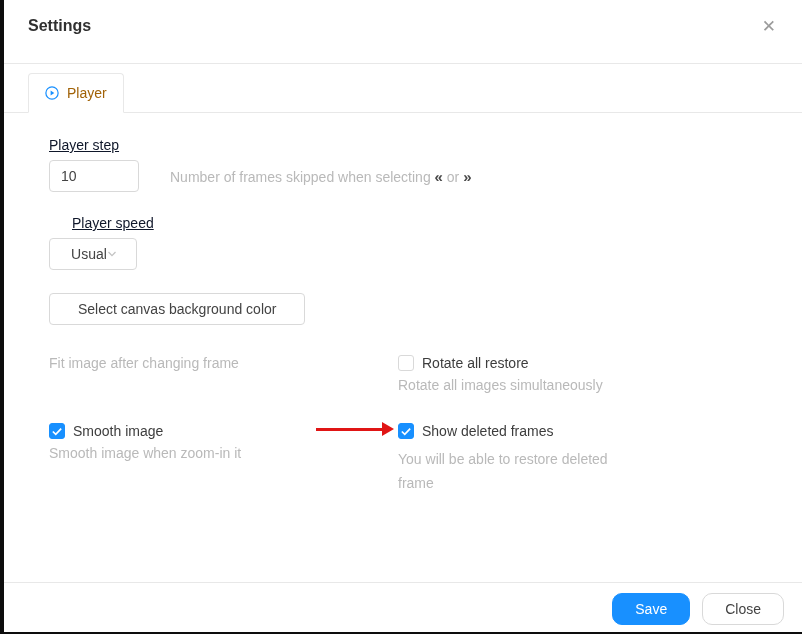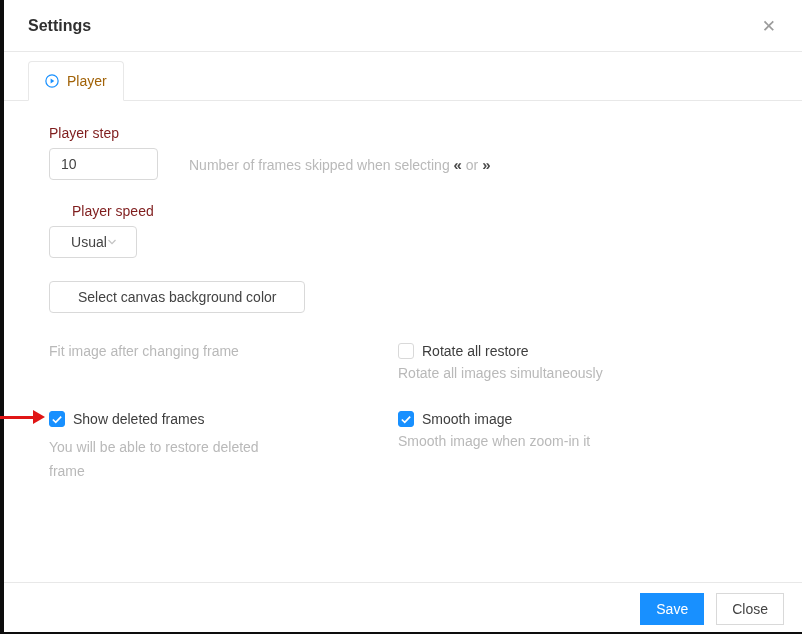--- a/index.html
+++ b/index.html
@@ -9,21 +9,21 @@
     font-family:"Liberation Sans", sans-serif;
     font-size:14px;
     color:#434343;
   }
   .modal {
     position:absolute; left:4px; top:0; width:798px; height:632px;
     background:#fff; display:flex; flex-direction:column;
   }
   
   .modal-header {
-    padding:17px 24px 16px 24px;
+    padding:17px 24px 28px 24px;
     border-bottom:1px solid #e8e8e8;
     display:flex; align-items:center; justify-content:space-between;
   }
   .modal-title { font-size:16px; font-weight:600; color:#303030; }
   .modal-close {
     color:#9b9b9b; font-size:17px; line-height:17px; cursor:pointer;
     background:none; border:none; font-family:inherit; padding:0 2px;
   }
   
   .modal-body { flex:1; padding:9px 24px 0 24px; position:relative; }
@@ -37,24 +37,24 @@
     height:40px; display:flex; align-items:center; gap:8px;
     padding:0 16px; background:#fafafa;
     border:1px solid #e8e8e8; border-radius:4px 4px 0 0;
     margin-right:2px; position:relative; z-index:1; cursor:pointer;
     color:#595959;
   }
   .tab.active { background:#fff; border-bottom:1px solid #fff; color:#a16207; }
   .tab .t-icon { display:flex; }
   
   .pane { padding-left:21px; }
-  .form-label { margin-top:21px; line-height:22px; color:#7f1d1d; }
+  .form-label { margin-top:21px; line-height:22px; color:#0f172a;text-decoration:underline; }
   .field-row { display:flex; align-items:center; margin-top:4px; }
   .text-input {
-    width:109px; height:32px; border:1px solid #d9d9d9; border-radius:4px;
+    width:90px; height:32px; border:1px solid #d9d9d9; border-radius:4px;
     padding:0 11px; font-size:14px; color:#434343; background:#fff;
     font-family:inherit; outline:none;
   }
   .hint { color:#b9b9b9; margin-left:31px; }
   .hint .skip-icon { color:#4a4a4a; font-weight:bold; font-size:15px; }
   .select {
     width:88px; height:32px; border:1px solid #d9d9d9; border-radius:4px;
     margin-top:4px; display:flex; align-items:center; justify-content:center;
     padding:0 9px 0 11px; cursor:pointer; background:#fff; color:#434343;
   }
@@ -92,21 +92,21 @@
     border-left:12px solid #e01515;
     border-top:7px solid transparent; border-bottom:7px solid transparent;
   }
   
   .modal-footer {
     border-top:1px solid #e8e8e8;
     padding:10px 18px 7px 16px;
     display:flex; justify-content:flex-end; align-items:center; gap:12px;
   }
   .btn {
-    height:32px; padding:0 15px; border-radius:0; font-size:14px;
+    height:32px; padding:0 22px; border-radius:10px; font-size:14px;
     font-family:inherit; cursor:pointer;
   }
   .btn-primary { background:#1890ff; border:1px solid #1890ff; color:#fff; }
   .btn-default { background:#fff; border:1px solid #d9d9d9; color:#434343; }
 </style>
 </head>
 <body>
 
 <div class="modal">
 
@@ -159,47 +159,47 @@
           <div class="check-row">
             <span class="cb">
               
             </span>
             <span class="cb-label">Rotate all restore</span>
           </div>
           <div class="cb-help">Rotate all images simultaneously</div>
         </div>
 
         <div class="check-cell">
+          <div class="check-row">
+            <span class="cb checked">
+              <svg width="10" height="9" viewBox="0 0 12 10">
+                  <path d="M1 5 L4.5 8.5 L11 1.5" fill="none" stroke="#fff" stroke-width="2"></path>
+                </svg>
+            </span>
+            <span class="cb-label">Smooth image</span>
+          </div>
+          <div class="cb-help">Smooth image when zoom-in it</div>
+        </div>
+
+        <div class="check-cell">
           <div class="arrow">
             <div class="shaft"></div>
               <div class="head"></div>
           </div>
           <div class="check-row">
             <span class="cb checked">
               <svg width="10" height="9" viewBox="0 0 12 10">
                   <path d="M1 5 L4.5 8.5 L11 1.5" fill="none" stroke="#fff" stroke-width="2"></path>
                 </svg>
             </span>
             <span class="cb-label">Show deleted frames</span>
           </div>
           <div class="cb-help wrap">You will be able to restore deleted frame</div>
         </div>
 
-        <div class="check-cell">
-          <div class="check-row">
-            <span class="cb checked">
-              <svg width="10" height="9" viewBox="0 0 12 10">
-                  <path d="M1 5 L4.5 8.5 L11 1.5" fill="none" stroke="#fff" stroke-width="2"></path>
-                </svg>
-            </span>
-            <span class="cb-label">Smooth image</span>
-          </div>
-          <div class="cb-help">Smooth image when zoom-in it</div>
-        </div>
-
       </div>
     </div>
   </div>
 
   <div class="modal-footer">
     <button class="btn btn-primary">Save</button>
     <button class="btn btn-default">Close</button>
   </div>
 
 </div>

